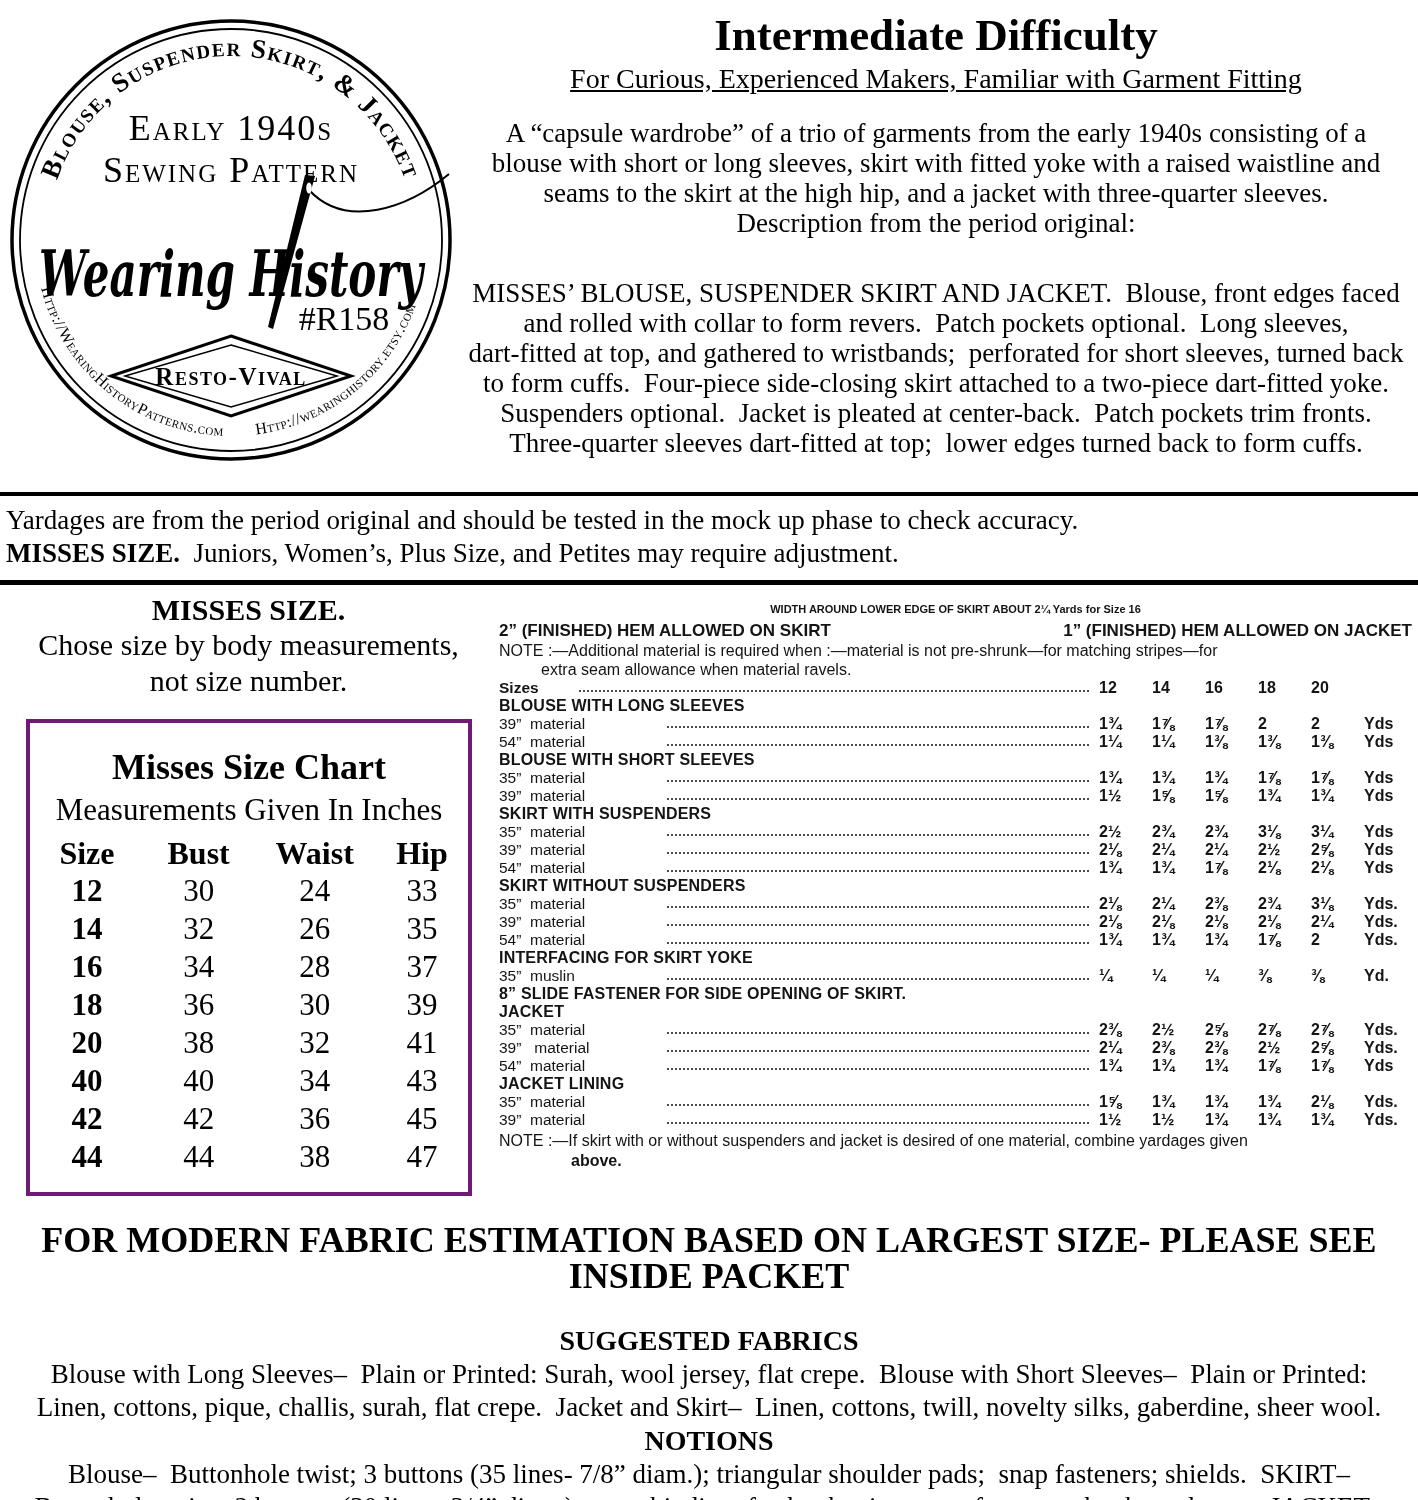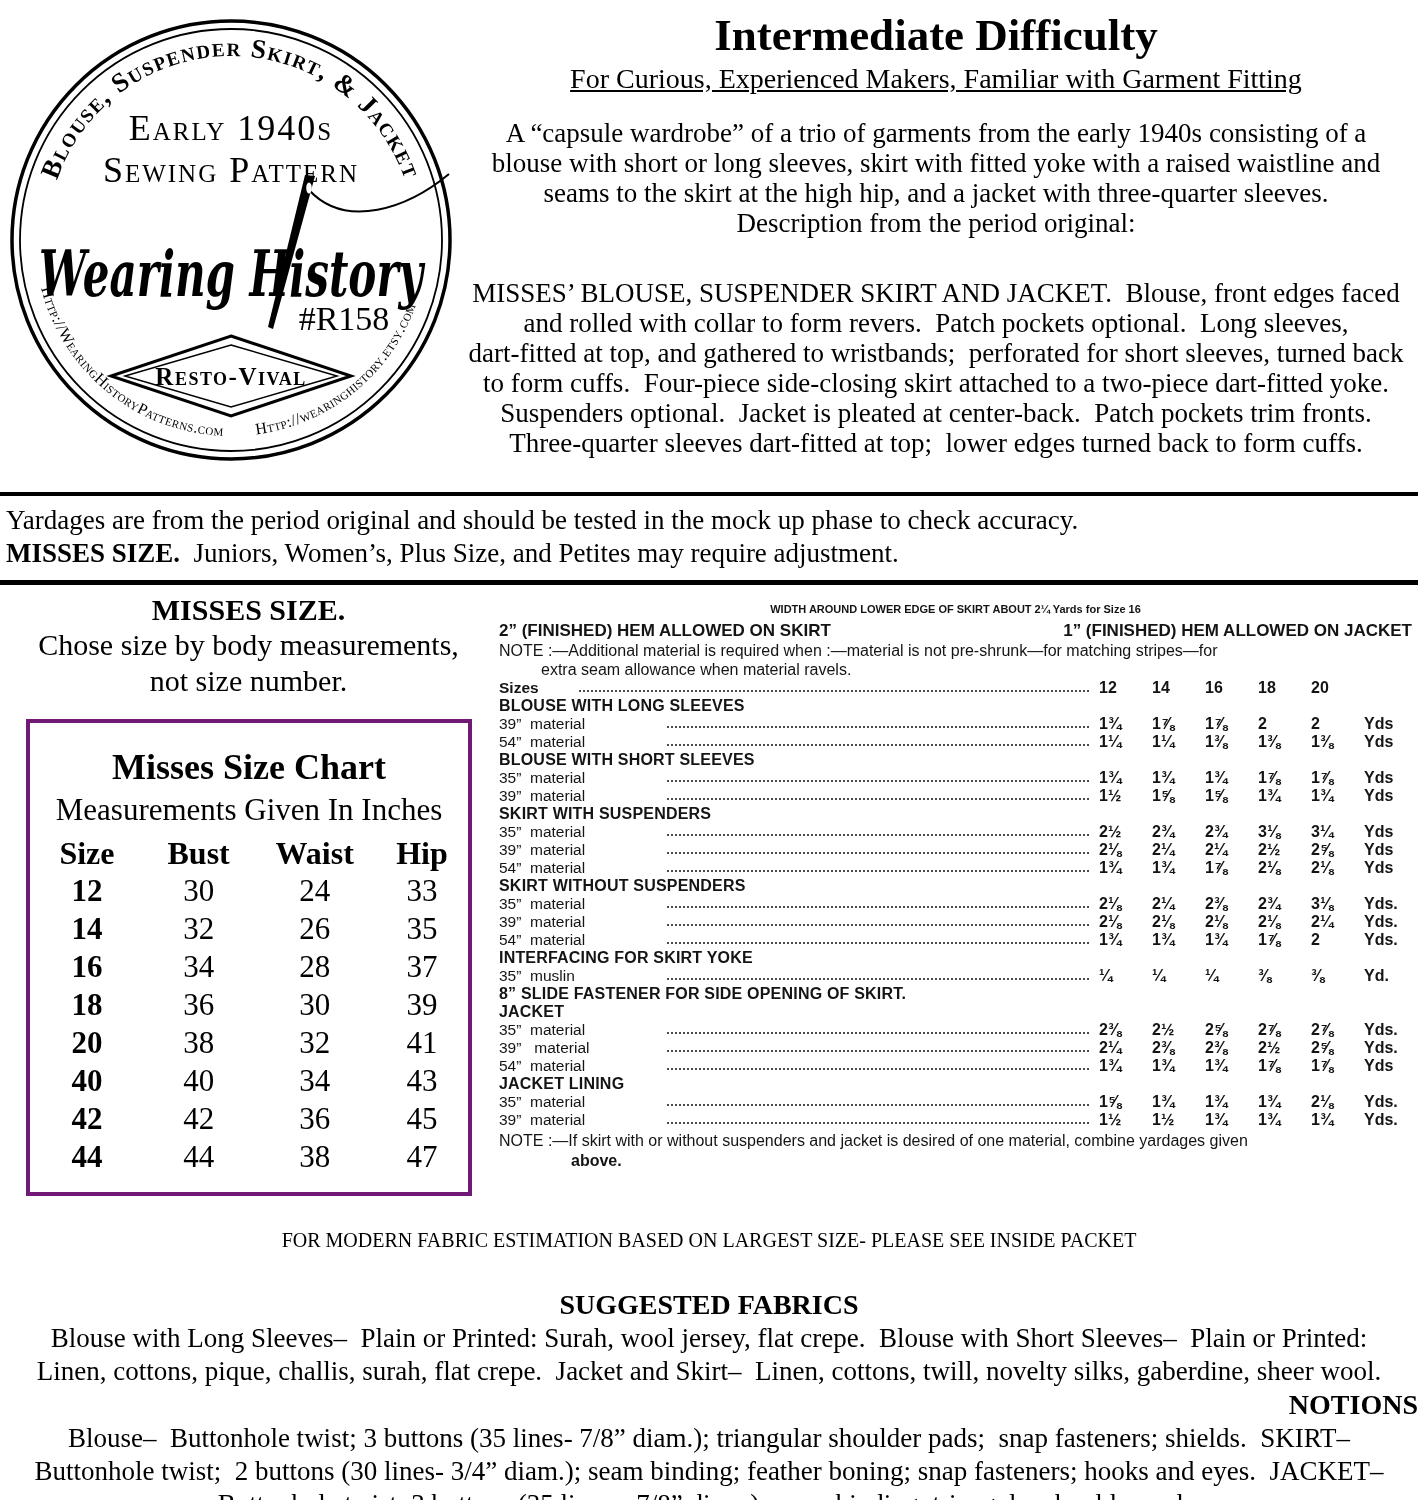--- a/index.html
+++ b/index.html
@@ -43,24 +43,24 @@
   .yt-row{display:flex;align-items:flex-end;height:18px;}
   .yt-label{flex:none;width:168px;font-size:15.5px;line-height:18px;white-space:pre;margin-top:6px;}
   .yt-leader{flex:1;border-bottom:2px dotted #4a4a4a;margin:0 10px 5px 0;}
   .yt-vals{flex:none;display:flex;font-weight:bold;font-size:16px;line-height:18px;}
   .yt-val{width:53px;}
   .yt-unit{flex:none;width:48px;font-weight:bold;font-size:16px;line-height:18px;}
   .yt-bottomnote{font-size:16px;line-height:20px;margin-top:2px;}
   .yt-above{font-weight:bold;padding-left:72px;font-size:16px;line-height:20px;}
   
   .footer{text-align:center;margin-top:26px;}
-  .foot-modern{font-size:20px;font-weight:normal;line-height:36px;}
+  .foot-modern{font-size:36px;font-weight:bold;line-height:36px;}
   .foot-h{font-size:28px;font-weight:bold;line-height:34px;margin-top:30px;}
   .foot-p{font-size:27px;line-height:33px;}
-  .foot-h2{font-size:28px;font-weight:bold;line-height:34px;margin-top:0px;text-align:right;}
+  .foot-h2{font-size:28px;font-weight:bold;line-height:34px;margin-top:0px;}
   
   .lg-arc{font-family:"Liberation Serif",serif;font-size:27px;letter-spacing:1.5px;font-variant:small-caps;font-weight:600;}
   .lg-small{font-family:"Liberation Serif",serif;font-size:36px;font-variant:small-caps;letter-spacing:2px;}
   .lg-script{font-family:"DejaVu Serif",serif;font-style:italic;font-weight:bold;font-size:64px;}
   .lg-num{font-family:"Liberation Serif",serif;font-size:34px;}
   .lg-diamond{font-family:"Liberation Serif",serif;font-size:25px;font-weight:bold;font-variant:small-caps;letter-spacing:1.5px;}
   .lg-url{font-family:"Liberation Serif",serif;font-size:16px;font-variant:small-caps;letter-spacing:.4px;}
 </style>
 </head>
 <body>

